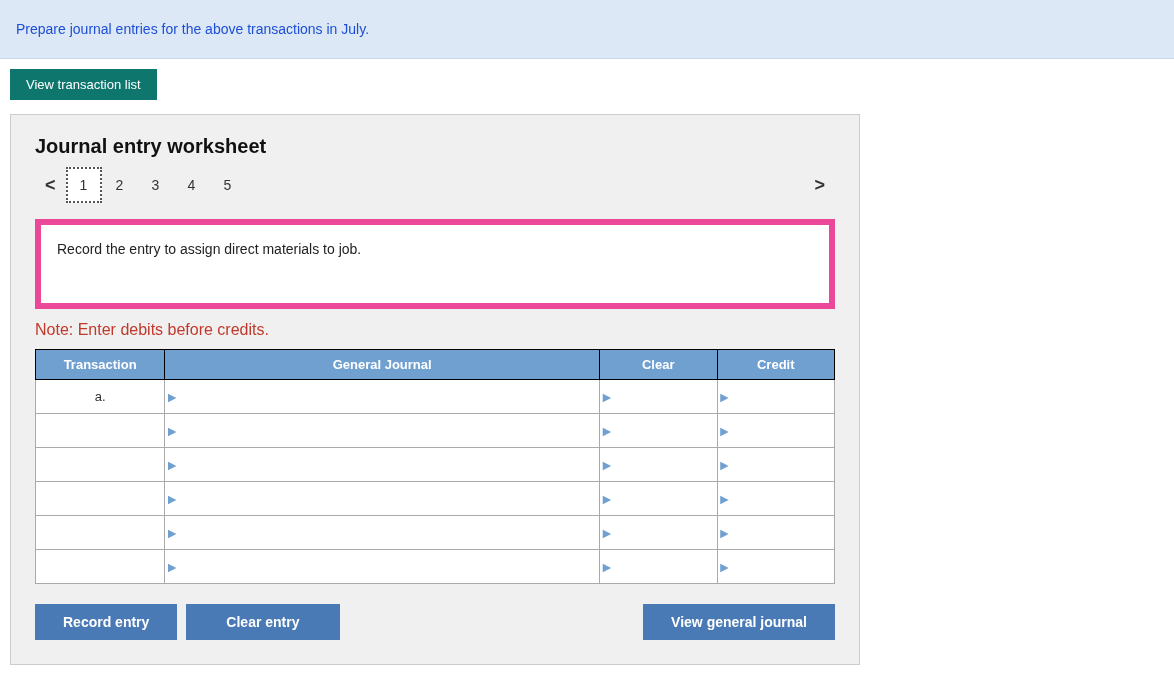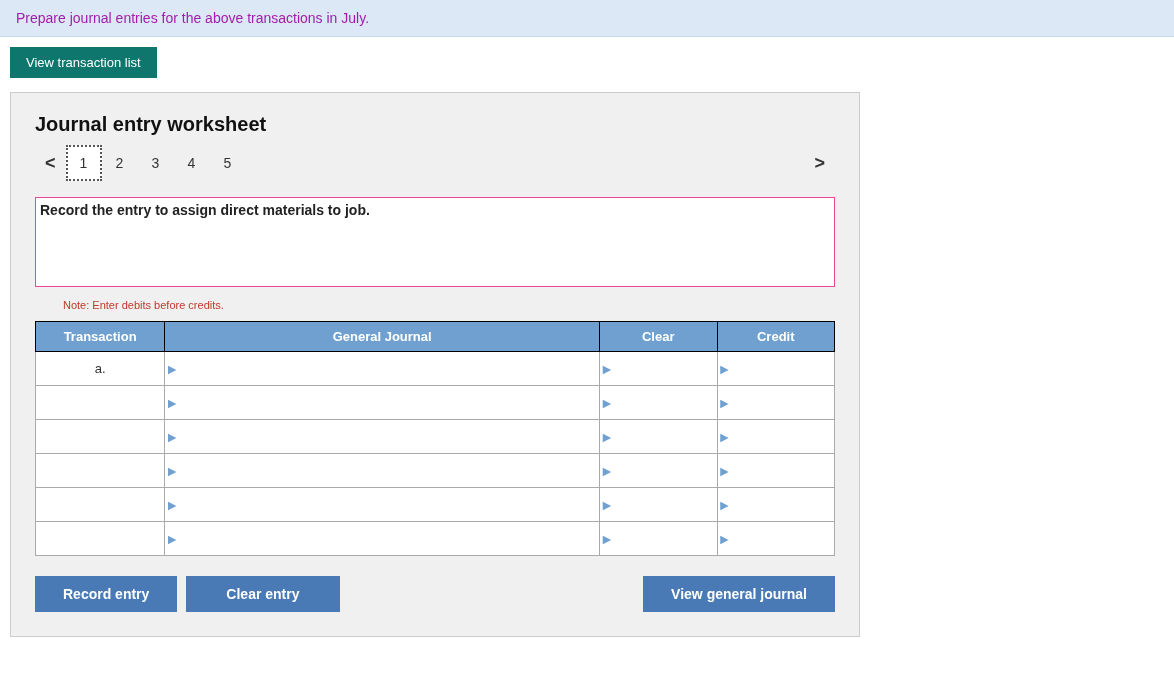--- a/index.html
+++ b/index.html
@@ -11,23 +11,23 @@
     body {
       font-family: Arial, sans-serif;
       font-size: 14px;
       background: #fff;
       width: 1174px;
       min-height: 693px;
     }
 
     .top-banner {
       background: #dce8f5;
-      padding: 10px 16px;
-      font-size: 14px;
-      color: #a21caf;
+      padding: 21px 16px;
+      font-size: 14px;
+      color: #1d4ed8;
       border-bottom: 1px solid #c5d8ec;
     }
 
     .view-transaction-btn {
       display: inline-block;
       margin: 10px 10px 14px 10px;
       background: #0f766e;
       color: #fff;
       padding: 8px 16px;
       font-size: 13px;
@@ -84,35 +84,33 @@
     .tab-item.active {
       border: 2px dotted #555;
       background: #fff;
     }
 
     .nav-arrow-right {
       margin-left: auto;
     }
 
     .instruction-box {
-      border: 1px solid #ec4899;
+      border: 6px solid #ec4899;
       background: #fff;
-      padding: 4px;
+      padding: 16px;
       min-height: 90px;
       margin-bottom: 12px;
       font-size: 14px;
       color: #222;
-      font-weight: bold;
     }
 
     .note-text {
       color: #c0392b;
-      font-size: 11px;
+      font-size: 16px;
       margin-bottom: 10px;
-      margin-left: 28px;
     }
 
     .journal-table {
       width: 100%;
       border-collapse: collapse;
       margin-bottom: 20px;
     }
 
     .journal-table th {
       background: #6fa0d0;

